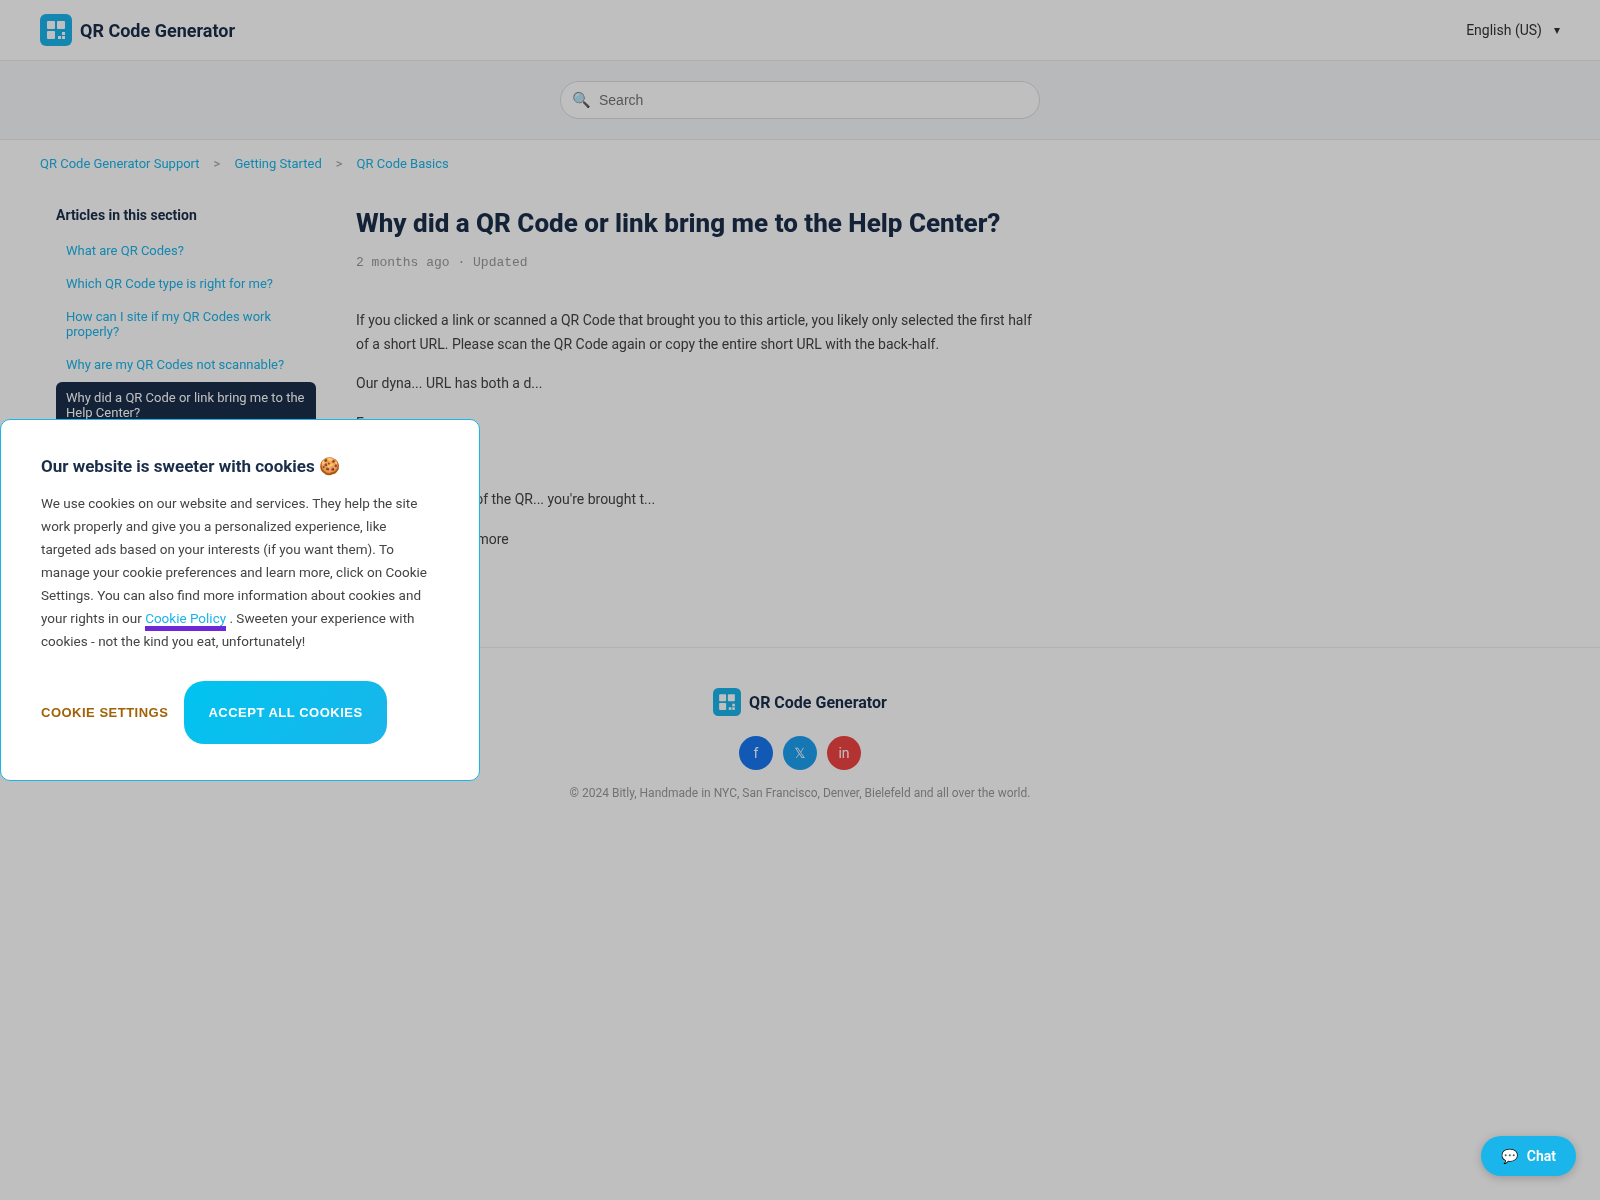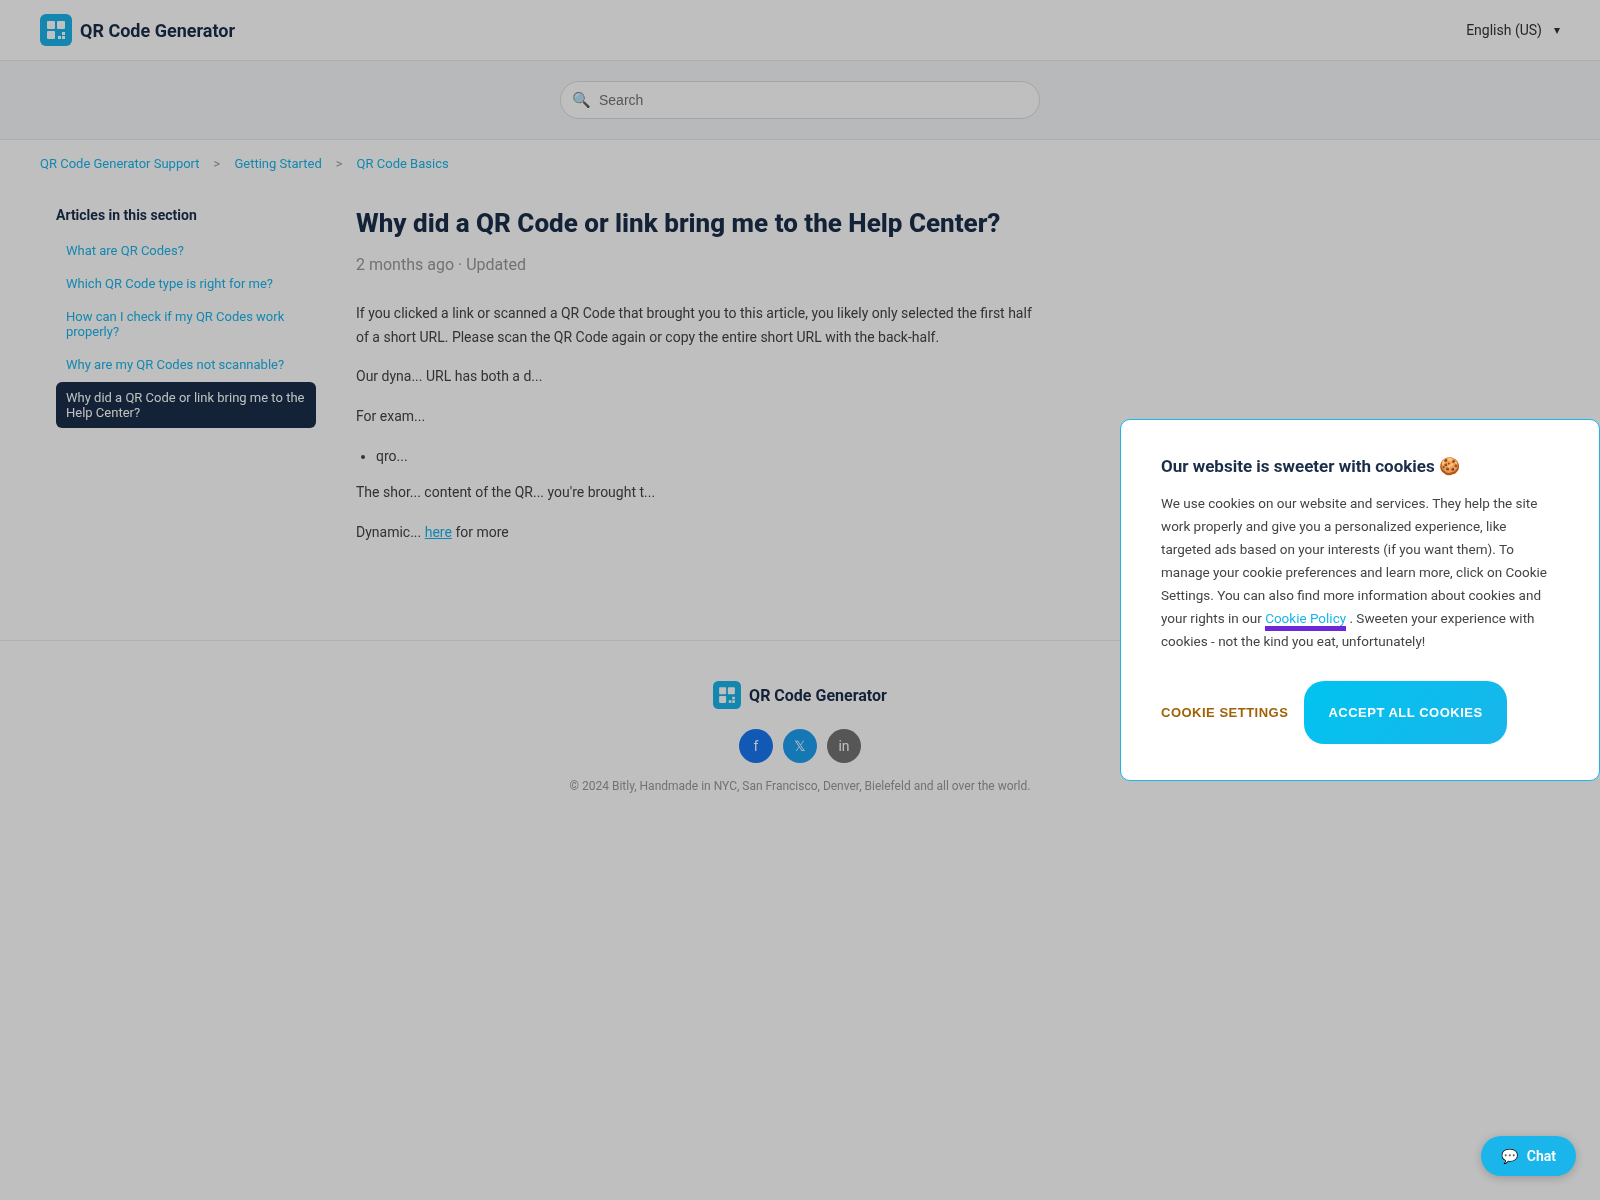--- a/index.html
+++ b/index.html
@@ -121,23 +121,24 @@
       flex: 1;
     }
     .article-title {
       font-size: 26px;
       font-weight: 800;
       color: #1a2e4a;
       line-height: 1.3;
       margin-bottom: 14px;
     }
     .article-meta {
-      font-size: 16px;
+      font-size: 13px;
       color: #999;
-      margin-bottom: 28px;
+      margin-bottom: 39px;
+      font-family: Liberation Mono, monospace;
     }
     .article-meta span { color: #999; }
     .article-body {
       font-size: 14px;
       line-height: 1.7;
       color: #444;
     }
     .article-body p { margin-bottom: 16px; }
     .article-body h3 { font-size: 16px; font-weight: 700; color: #1a2e4a; margin-bottom: 10px; }
     .article-body ul { margin-left: 20px; margin-bottom: 12px; }
@@ -176,35 +177,35 @@
       border-radius: 50%;
       display: flex;
       align-items: center;
       justify-content: center;
       color: #fff;
       font-size: 14px;
       cursor: pointer;
     }
     .social-fb { background: #1877f2; }
     .social-tw { background: #1da1f2; }
-    .social-li { background: #737373; }
+    .social-li { background: #ef4444; }
     .footer-copy {
       font-size: 12px;
       color: #999;
     }
 
     
     .overlay {
       position: fixed;
       top: 0; left: 0; right: 0; bottom: 0;
       background: rgba(0,0,0,0.25);
       z-index: 999;
       display: flex;
       align-items: center;
-      justify-content: flex-end;
+      justify-content: flex-start;
     }
     .cookie-modal {
       background: #fff;
       border: 1px solid #1ab5ea;
       border-radius: 10px;
       padding: 36px 40px;
       max-width: 480px;
       width: 90%;
       position: relative;
       z-index: 1000;
@@ -310,21 +311,21 @@
   <span class="breadcrumb-sep">&gt;</span>
   <a href="#">QR Code Basics</a>
 </nav>
 
 <div class="main-layout">
 
   <aside class="sidebar">
     <div class="sidebar-title">Articles in this section</div>
     <a class="sidebar-item" href="#">What are QR Codes?</a>
     <a class="sidebar-item" href="#">Which QR Code type is right for me?</a>
-    <a class="sidebar-item" href="#">How can I check if my QR Codes work properly?</a>
+    <a class="sidebar-item" href="#">How can I site if my QR Codes work properly?</a>
     <a class="sidebar-item" href="#">Why are my QR Codes not scannable?</a>
     <a class="sidebar-item active" href="#">Why did a QR Code or link bring me to the Help Center?</a>
   </aside>
 
   <article class="article-content">
     <h1 class="article-title">Why did a QR Code or link bring me to the Help Center?</h1>
     <div class="article-meta">
       <span>2 months ago</span>
       <span> · </span>
       <span>Updated</span>

